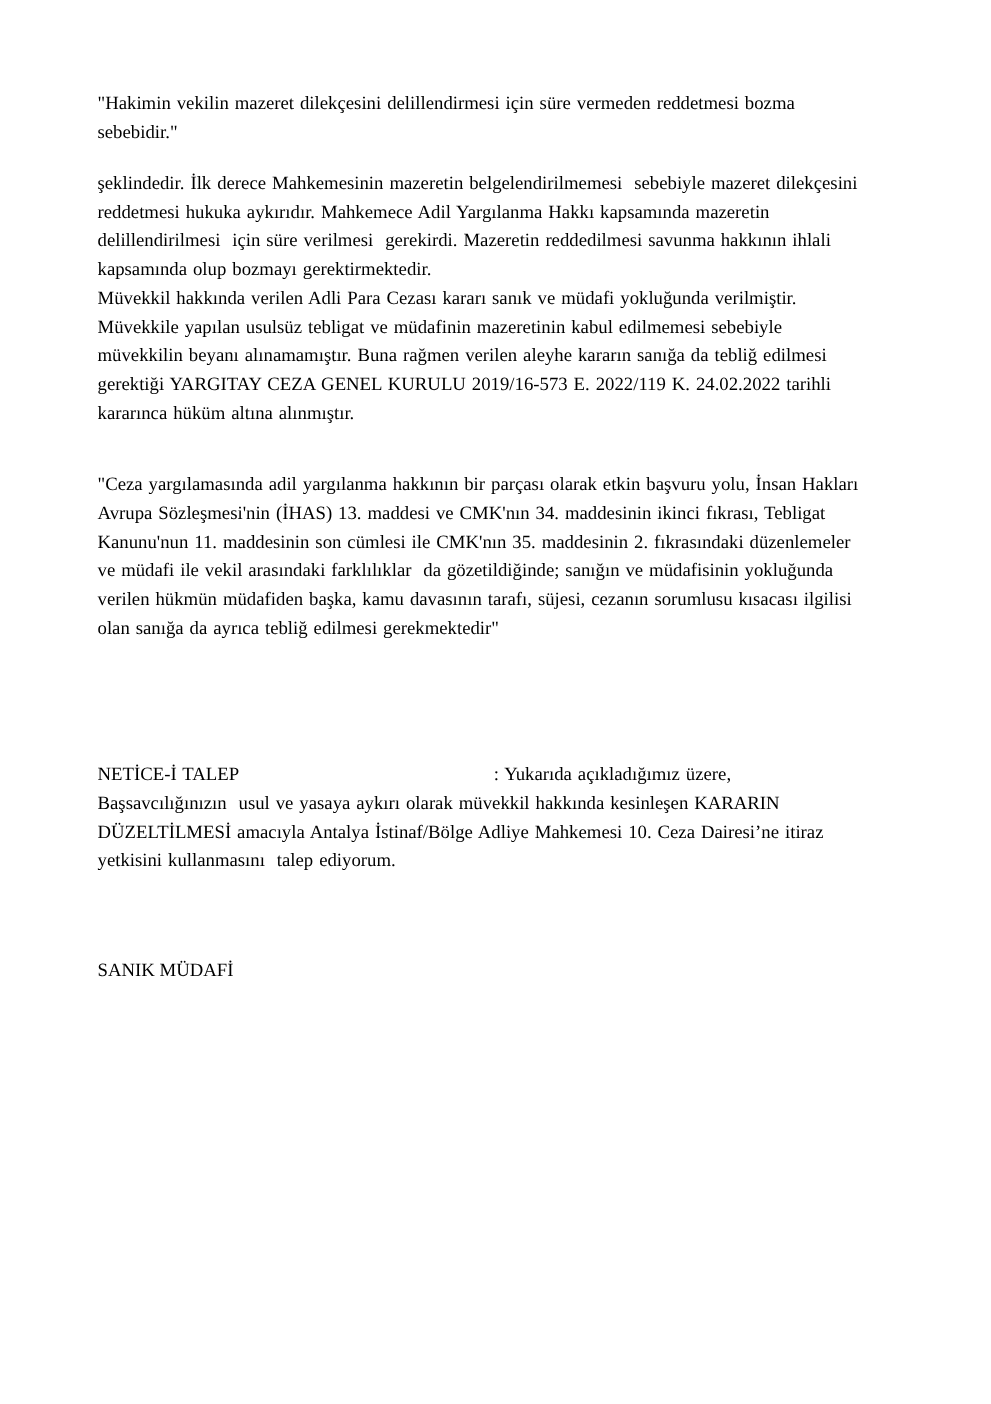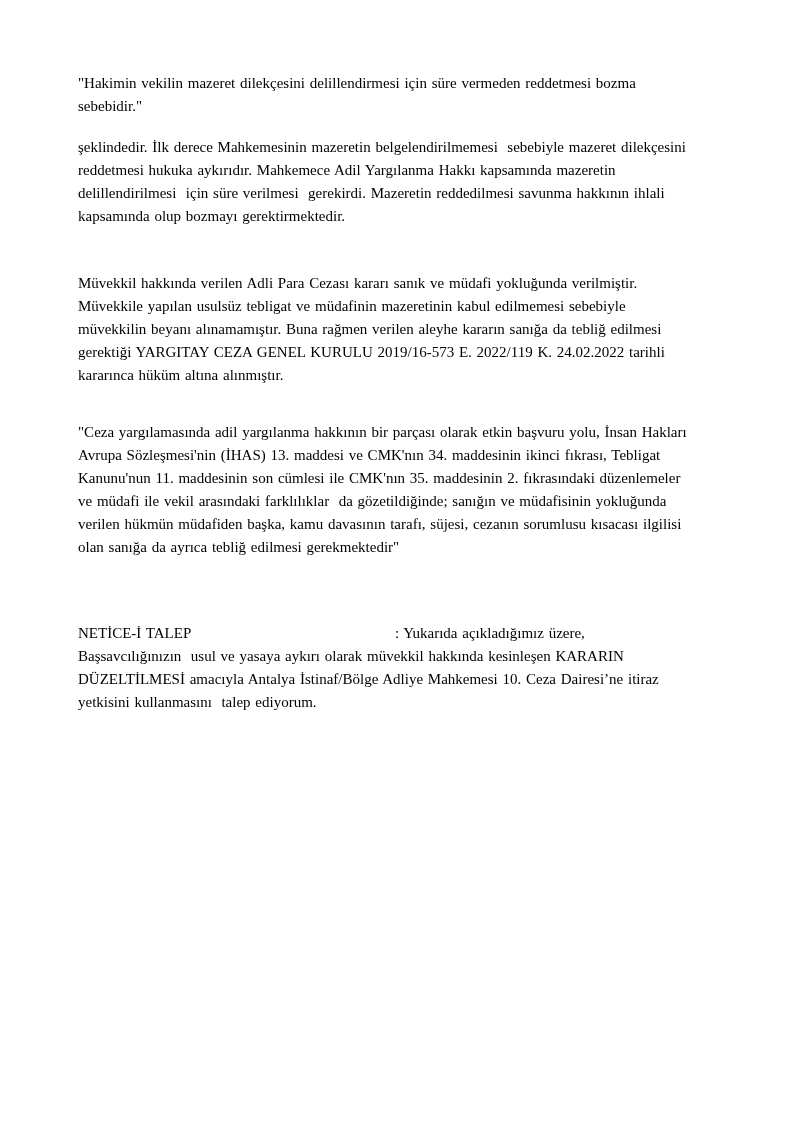--- a/index.html
+++ b/index.html
@@ -22,23 +22,23 @@
   }
   .para {
     margin: 0;
     white-space: pre-wrap;
     word-spacing: 1px;
     max-width: 660px;
   }
   .quote-1    { margin-top: 0; }
   .body-1     { margin-top: 18px; }
   .heading-1  { margin-top: 36px; font-size: 15px; font-weight: normal; }
-  .body-2     { margin-top: 44px; }
+  .body-2     { }
   .quote-2    { margin-top: 34px; }
-  .conclusion { margin-top: 63px; }
+  .conclusion { margin-top: 94px; }
   .signature  { margin-top: 65px; }
   .conc-label {
     display: inline-block;
     width: 317px;
   }
   .sig-line { margin: 0; white-space: pre-wrap; }
 </style>
 </head>
 <body>
 
@@ -65,15 +65,16 @@
 ve müdafi ile vekil arasındaki farklılıklar  da gözetildiğinde; sanığın ve müdafisinin yokluğunda
 verilen hükmün müdafiden başka, kamu davasının tarafı, süjesi, cezanın sorumlusu kısacası ilgilisi
 olan sanığa da ayrıca tebliğ edilmesi gerekmektedir"</p>
 
   <p class="para conclusion"><span class="conc-label">NETİCE-İ TALEP</span><span>: Yukarıda açıkladığımız üzere,
 Başsavcılığınızın  usul ve yasaya aykırı olarak müvekkil hakkında kesinleşen KARARIN
 DÜZELTİLMESİ amacıyla Antalya İstinaf/Bölge Adliye Mahkemesi 10. Ceza Dairesi’ne itiraz
 yetkisini kullanmasını  talep ediyorum.</span></p>
 
   <div class="signature">
+    <p class="sig-line">SANIK MÜDAFİ</p>
   </div>
 
 </div>
 
 </body></html>

